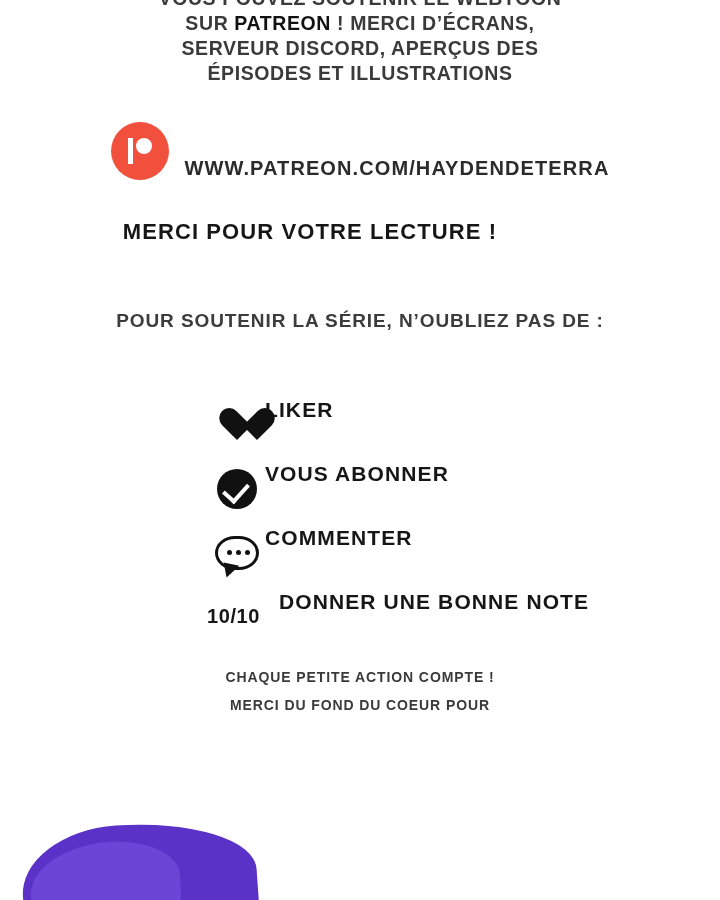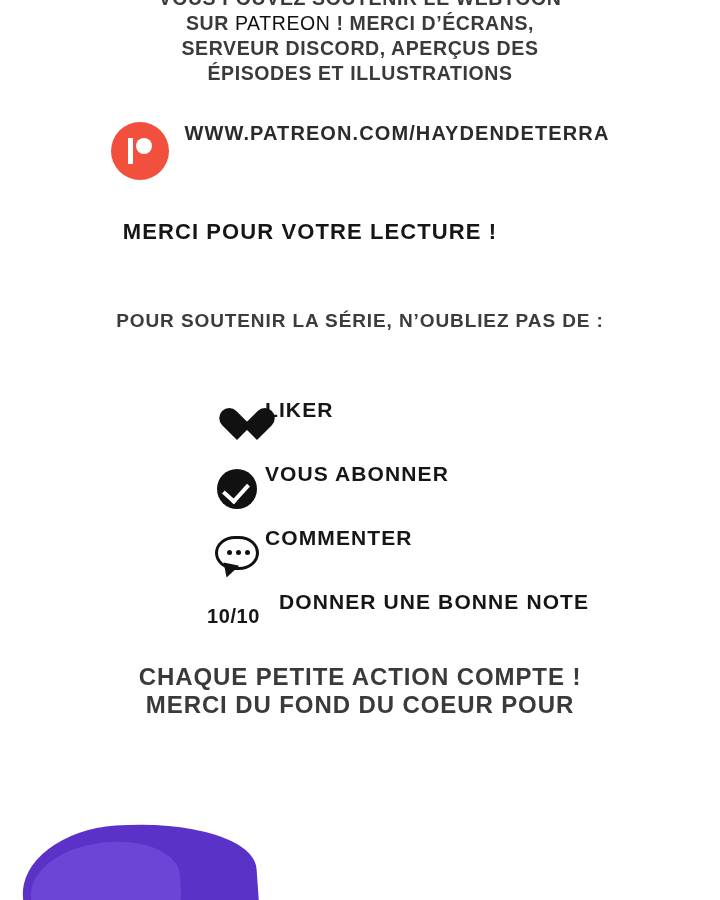--- a/index.html
+++ b/index.html
@@ -34,32 +34,32 @@
     font-size: 19.5px;
     line-height: 25px;
     letter-spacing: 0.6px;
     color: #3a3a3a;
     font-weight: 600;
   }
   .intro div {
     white-space: nowrap;
   }
   .intro .strong {
-    font-weight: 400;
+    font-weight: 700;
     color: #111111;
   }
 
   
   .patreon-row {
     position: absolute;
     top: 122px;
     left: 0;
     width: 720px;
     display: flex;
-    align-items: flex-start;
+    align-items: flex-end;
     justify-content: center;
   }
   .patreon-logo {
     width: 58px;
     height: 58px;
     border-radius: 50%;
     background: #f1503c;
     position: relative;
     flex: none;
     margin-right: 16px;
@@ -234,21 +234,21 @@
     transform: rotate(42deg);
   }
 
   
   .closing {
     position: absolute;
     top: 663px;
     left: 0;
     width: 720px;
     text-align: center;
-    font-size: 24px;
+    font-size: 14px;
     line-height: 28px;
     font-weight: 600;
     letter-spacing: 0.9px;
     color: #3a3a3a;
   }
   .closing div {
     white-space: nowrap;
   }
 
   

